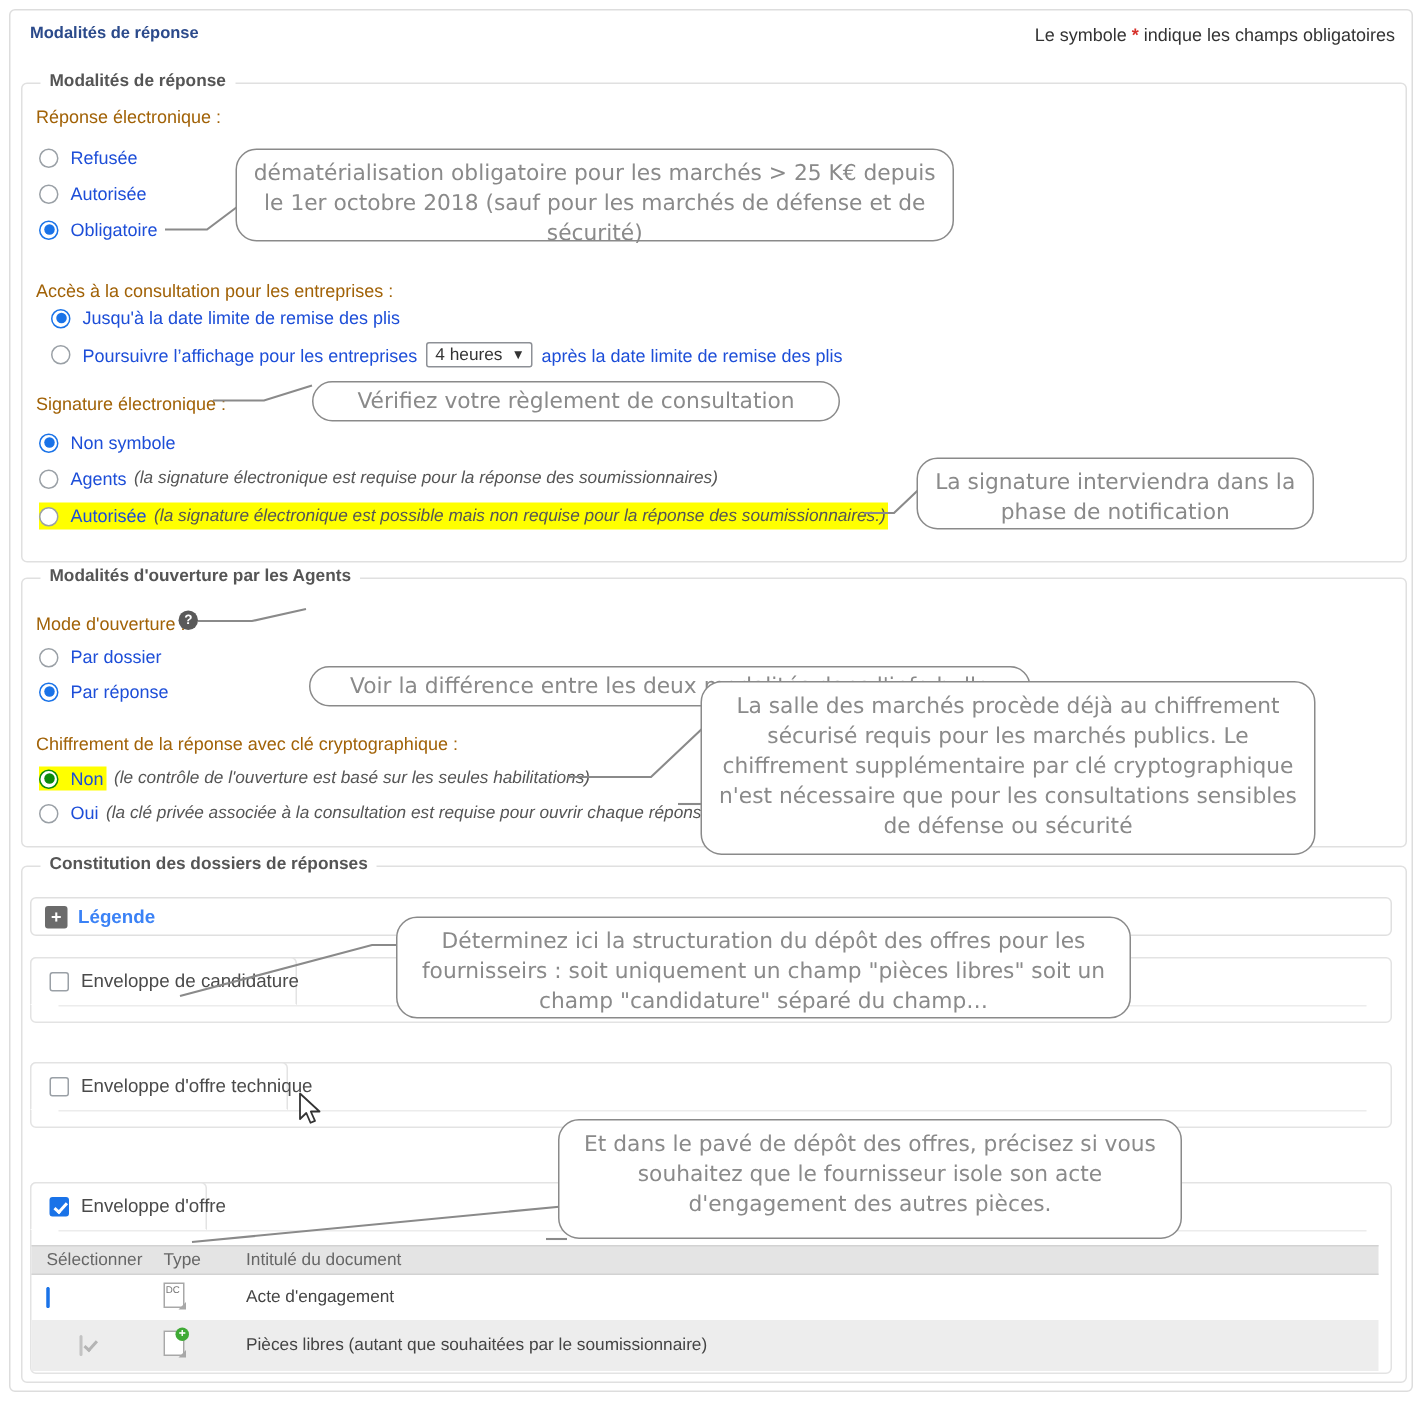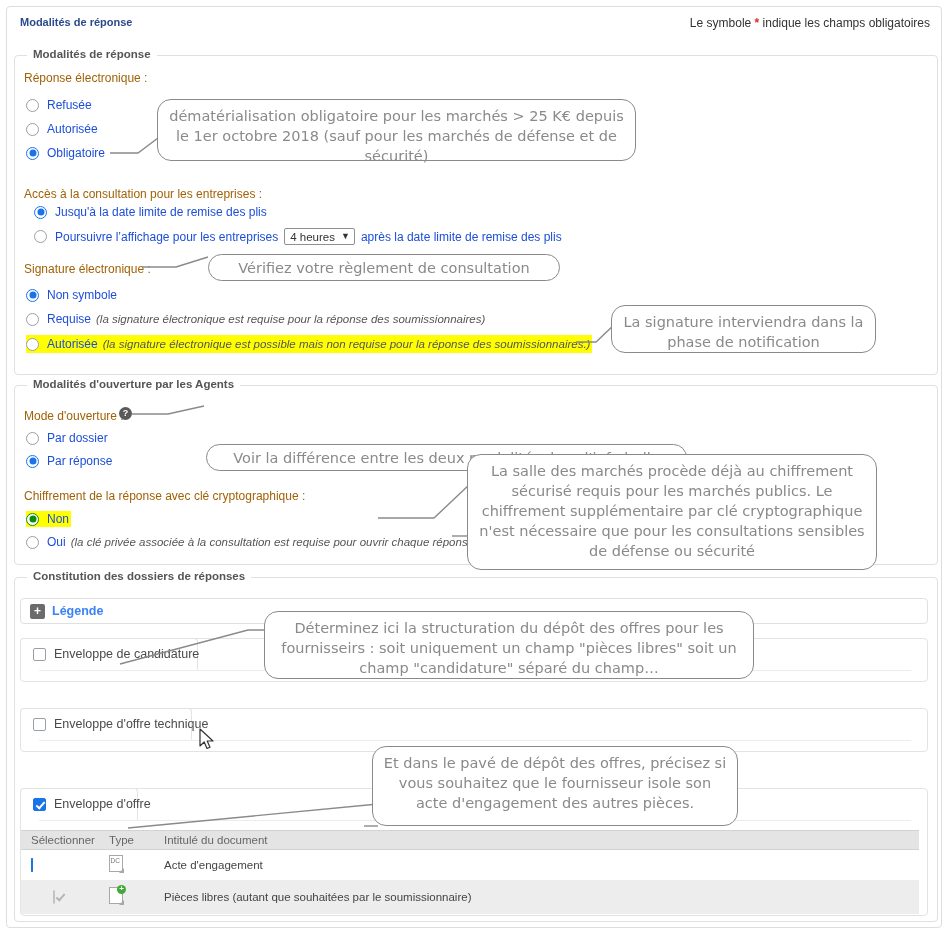--- a/index.html
+++ b/index.html
@@ -242,21 +242,21 @@
     <polyline points="0,12 34,12 66,2"></polyline>
   </svg>
   <div class="callout" style="left:208px;top:254px;width:352px;height:27px;padding:3px 8px;">Vérifiez votre règlement de consultation</div>
 
   <div class="radio-row" style="left:26px;top:288px;">
     <span class="radio checked"></span>
     <span class="rlabel">Non symbole</span>
   </div>
   <div class="radio-row" style="left:26px;top:312px;">
     <span class="radio"></span>
-    <span class="rlabel">Requise</span>
+    <span class="rlabel">Agents</span>
     <span class="rnote" style="margin-left:5px;">(la signature électronique est requise pour la réponse des soumissionnaires)</span>
   </div>
   <div class="radio-row hl" style="left:26px;top:335px;padding:2px 2px 2px 0;">
     <span class="radio"></span>
     <span class="rlabel">Autorisée</span>
     <span class="rnote" style="margin-left:5px;">(la signature électronique est possible mais non requise pour la réponse des soumissionnaires.)</span>
   </div>
 
   <svg class="leader" style="left:576px;top:318px;width:42px;height:36px;">
     <polyline points="40,5 20,24 0,24"></polyline>
@@ -284,20 +284,21 @@
     <span class="rlabel">Par réponse</span>
   </div>
 
   <div class="lbl" style="left:24px;top:489px;">Chiffrement de la réponse avec clé cryptographique :</div>
 
   <div class="radio-row" style="left:26px;top:511px;">
     <span class="hl" style="display:inline-flex;align-items:center;padding:1px 2px 1px 0;">
       <span class="radio checked-green"></span>
       <span class="rlabel">Non</span>
     </span>
+    <span class="rnote" style="margin-left:5px;">(le contrôle de l'ouverture est basé sur les seules habilitations)</span>
   </div>
   <div class="radio-row" style="left:26px;top:535px;">
     <span class="radio"></span>
     <span class="rlabel">Oui</span>
     <span class="rnote" style="margin-left:5px;">(la clé privée associée à la consultation est requise pour ouvrir chaque réponse)</span>
   </div>
 
   <svg class="leader" style="left:378px;top:480px;width:96px;height:60px;">
     <polyline points="0,38 56,38 92,4"></polyline>
     <polyline points="92,56 74,56"></polyline>
@@ -373,18 +374,18 @@
         </span>
       </div>
       <div class="c-title">Pièces libres (autant que souhaitées par le soumissionnaire)</div>
     </div>
   </div>
 
   <svg class="leader" style="left:128px;top:800px;width:252px;height:34px;">
     <polyline points="250,4 0,28"></polyline>
     <polyline points="250,26 236,26"></polyline>
   </svg>
-  <div class="callout" style="left:372px;top:746px;width:366px;height:80px;">Et dans le pavé de dépôt des offres, précisez si vous souhaitez que le fournisseur isole son acte d'engagement des autres pièces.</div>
+  <div class="callout" style="left:372px;top:746px;width:416px;height:80px;">Et dans le pavé de dépôt des offres, précisez si vous souhaitez que le fournisseur isole son acte d'engagement des autres pièces.</div>
 
   <svg class="cursor" style="left:198px;top:728px;width:20px;height:24px;" viewBox="0 0 20 24">
     <path d="M2,1 L2,18 L6.2,14 L9,20.5 L12,19.2 L9.2,13 L15,13 Z" fill="#ffffff" stroke="#333333" stroke-width="1.2" stroke-linejoin="round"></path>
   </svg>
 </div>
 
 </body></html>

